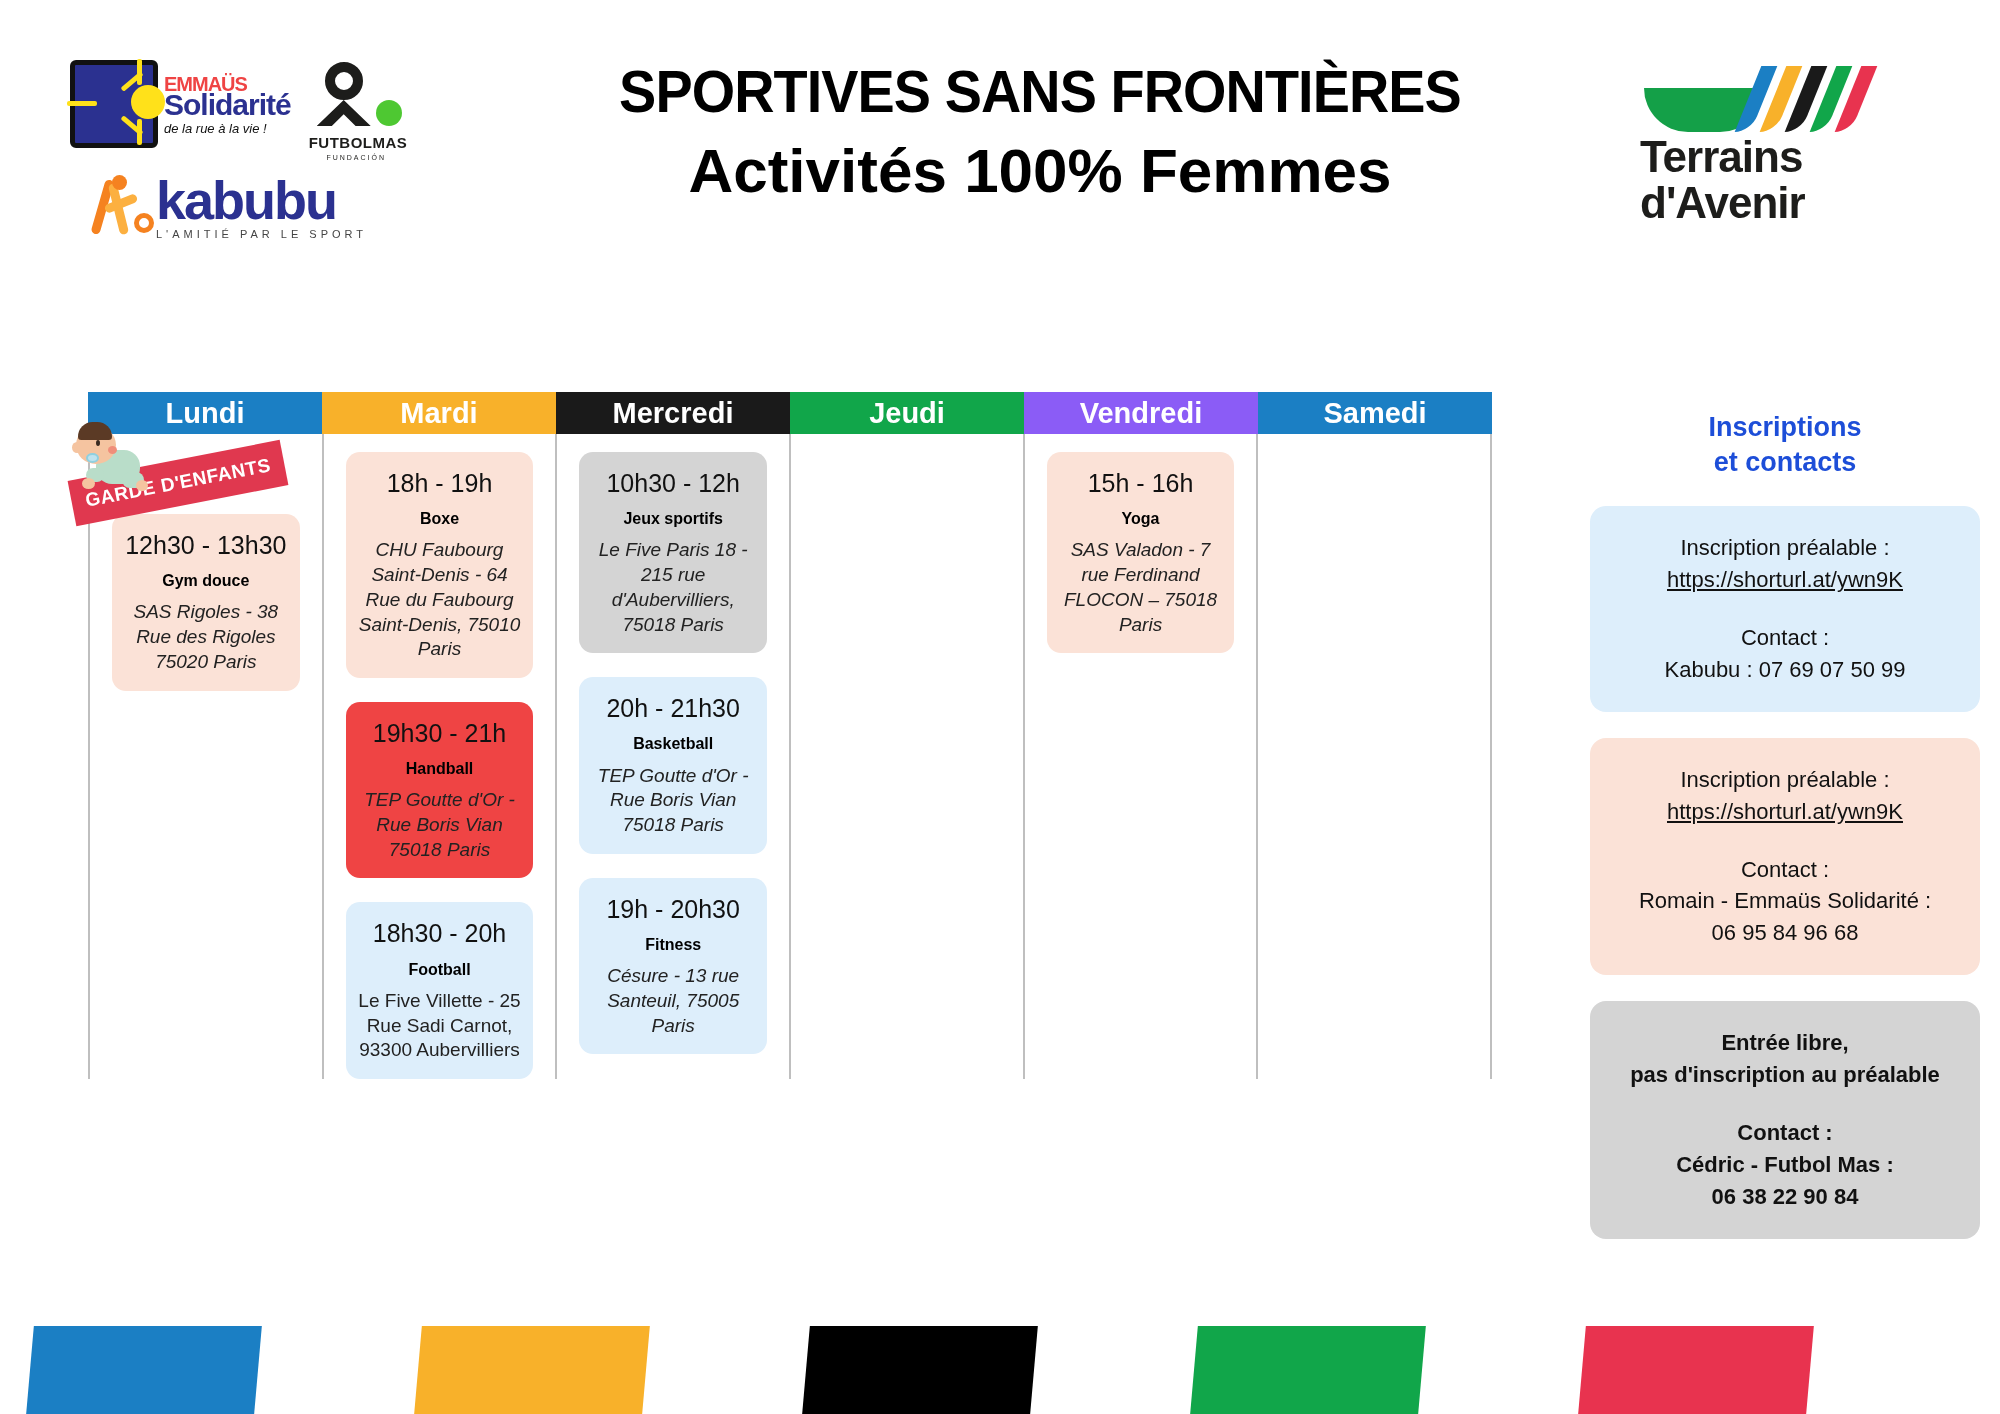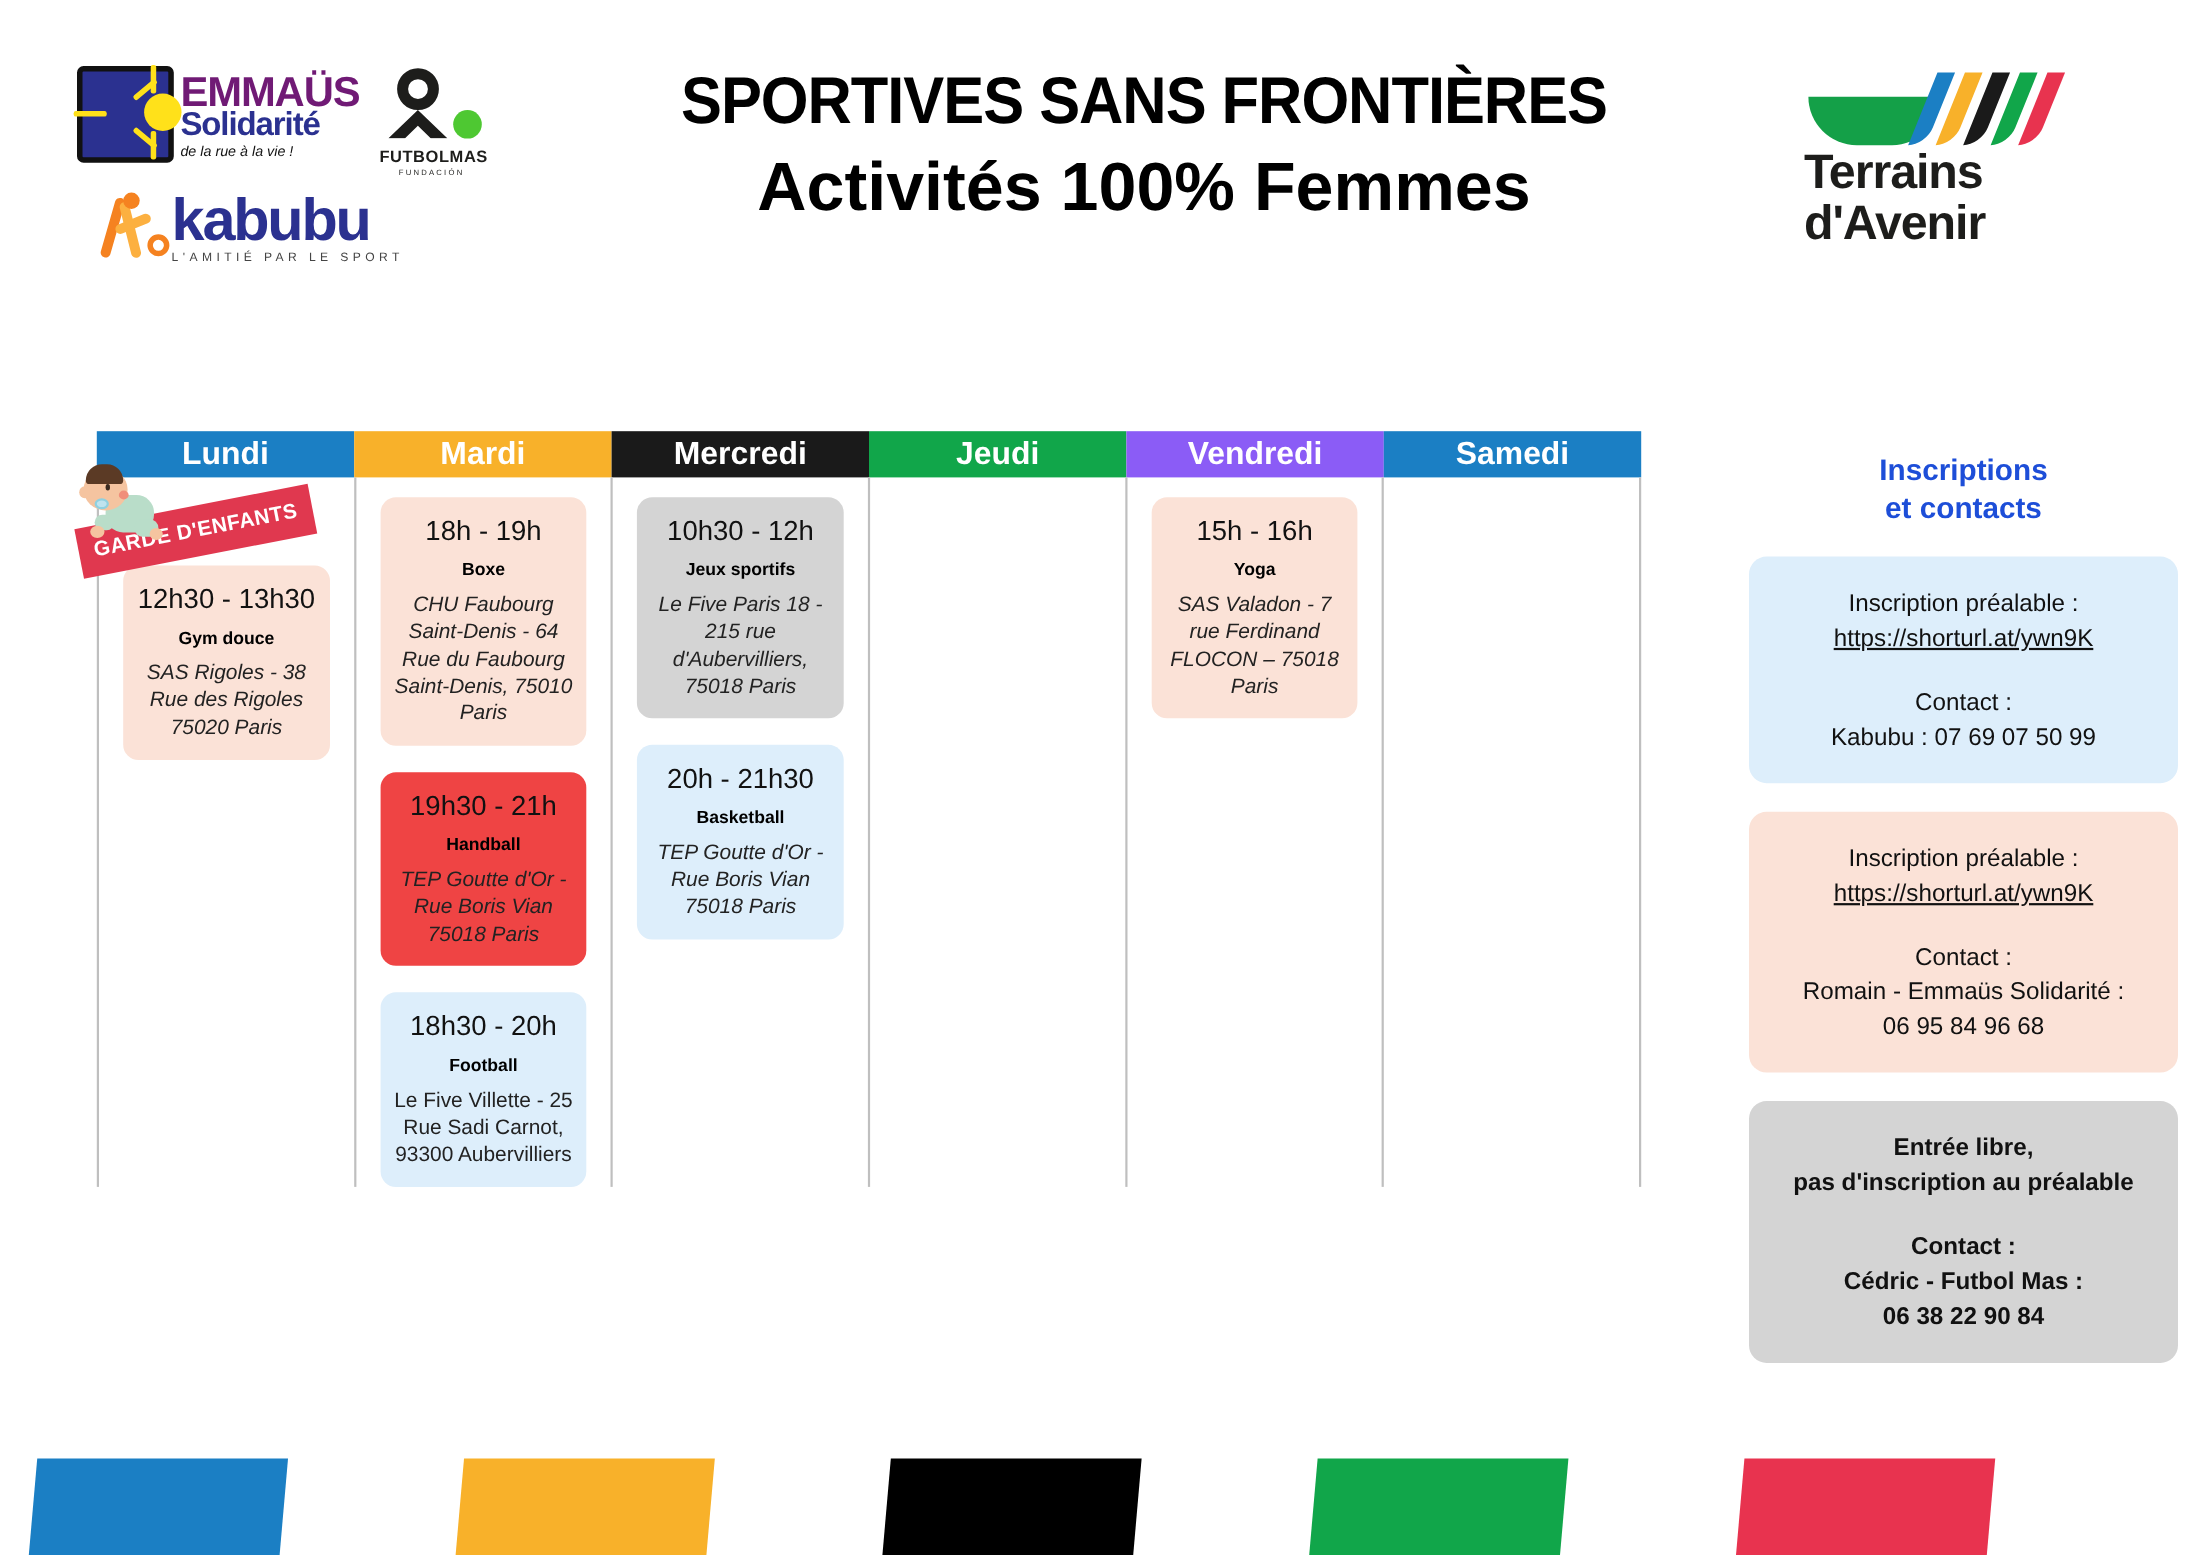--- a/index.html
+++ b/index.html
@@ -24,21 +24,21 @@
     position:relative;width:78px;height:78px;
     background:#2b3190;border:5px solid #111;border-radius:6px;flex:none;
   }
   .emmaus-sun{
     position:absolute;right:-12px;top:20px;width:34px;height:34px;border-radius:50%;
     background:#ffe11a;
     box-shadow:0 0 0 4px #fff0;
   }
   .emmaus-ray{position:absolute;background:#ffe11a;border-radius:2px;}
   .emmaus-txt{line-height:1;}
-  .emmaus-txt .l1{font-weight:bold;font-size:38px;color:#701a75;letter-spacing:-1px;}
+  .emmaus-txt .l1{font-weight:bold;font-size:20px;color:#ef4444;letter-spacing:-1px;}
   .emmaus-txt .l2{font-weight:bold;font-size:30px;color:#2b3190;letter-spacing:-1px;margin-top:-4px;}
   .emmaus-txt .l3{font-style:italic;font-size:13px;color:#111;margin-top:2px;}
 
   
   .futbol{width:95px;text-align:center;}
   .fut-mark{position:relative;height:72px;}
   .fut-ring{
     position:absolute;left:16px;top:2px;width:38px;height:38px;border-radius:50%;
     border:10px solid #1d1d1b;box-sizing:border-box;
   }
@@ -277,20 +277,25 @@
         <div class="card" style="background: rgb(212, 212, 212);">
           <div class="time">10h30 - 12h</div>
           <div class="act">Jeux sportifs</div>
           <div class="loc">Le Five Paris 18 - 215 rue d'Aubervilliers, 75018 Paris</div>
         </div>
         <div class="card" style="background: rgb(221, 238, 251);">
           <div class="time">20h - 21h30</div>
           <div class="act">Basketball</div>
           <div class="loc">TEP Goutte d'Or - Rue Boris Vian 75018 Paris</div>
         </div>
+        <div class="card" style="background: rgb(221, 238, 251);">
+          <div class="time">19h - 20h30</div>
+          <div class="act">Fitness</div>
+          <div class="loc">Césure - 13 rue Santeuil, 75005 Paris</div>
+        </div>
       </div>
       <div class="col" style="position: relative;"></div>
       <div class="col" style="position: relative;">
         <div class="card" style="background: rgb(251, 226, 215);">
           <div class="time">15h - 16h</div>
           <div class="act">Yoga</div>
           <div class="loc">SAS Valadon - 7 rue Ferdinand FLOCON – 75018 Paris</div>
         </div>
       </div>
       <div class="col" style="position: relative;"></div>

